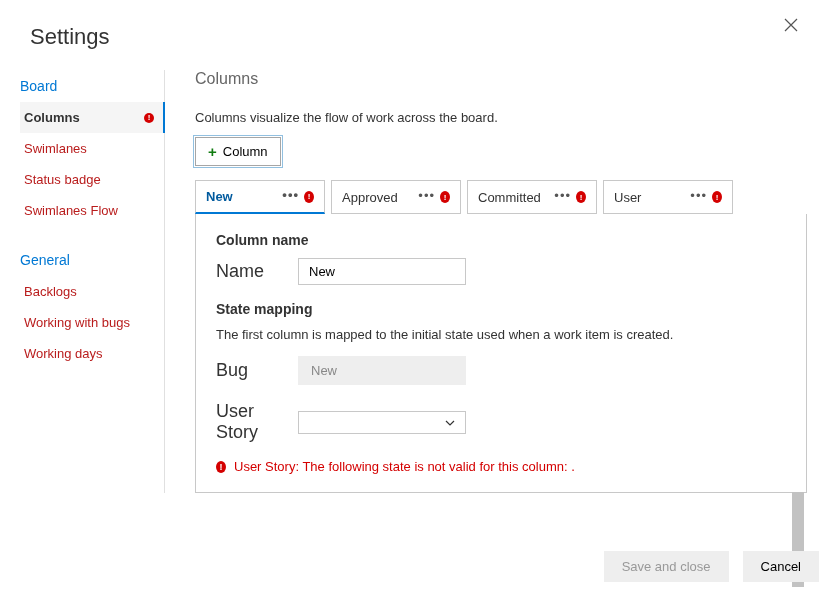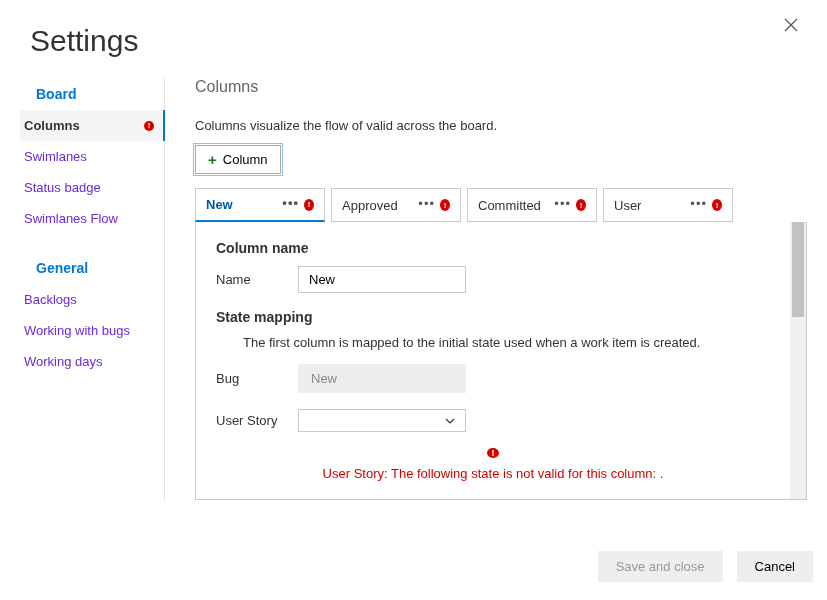--- a/index.html
+++ b/index.html
@@ -1,55 +1,55 @@
 <!DOCTYPE html>
 <html><head>
   <meta charset="utf-8">
   <style>
     * { box-sizing: border-box; margin: 0; padding: 0; font-family: "Segoe UI", Arial, sans-serif; }
     body { width: 827px; height: 600px; background: #fff; color: #333; overflow: hidden; position: relative; }
     .header { padding: 24px 30px 20px 30px; display: flex; justify-content: space-between; align-items: flex-start; }
-    .title { font-size: 30px; font-weight: 400; color: #333; }
+    .title { font-size: 22px; font-weight: 400; color: #333; }
     .close-btn { font-size: 16px; color: #555; cursor: pointer; padding: 4px; margin-top: -10px; margin-right: -5px; }
     .content { display: flex; padding: 0 20px 0 20px; }
     .sidebar { width: 145px; flex: 0 0 145px; border-right: 1px solid #e0e0e0; padding-bottom: 20px; }
-    .sidebar-section-title { color: #0078d4; font-size: 14px; padding: 8px 10px 8px 0; font-weight: 700; margin-left: 16px; }
-    .sidebar-item { padding: 8px 10px 8px 4px; font-size: 13px; color: #6d28d9; cursor: pointer; display: flex; justify-content: space-between; align-items: center; position: relative; }
+    .sidebar-section-title { color: #0078d4; font-size: 14px; padding: 8px 10px 8px 0; font-weight: 400; }
+    .sidebar-item { padding: 8px 10px 8px 4px; font-size: 13px; color: #b91c1c; cursor: pointer; display: flex; justify-content: space-between; align-items: center; position: relative; }
     .sidebar-item.active { font-weight: 600; color: #333; background: #f5f5f5; }
     .active-bar { position: absolute; right: -1px; top: 0; bottom: 0; width: 2px; background: #0078d4; }
     .err-icon { width: 10px; height: 10px; background: #d40000; border-radius: 50%; display: inline-flex; align-items: center; justify-content: center; color: #fff; font-size: 8px; font-weight: bold; flex: 0 0 10px; }
     .err-icon::after { content: "!"; }
     .main { flex: 1; padding-left: 30px; }
     .main-title { font-size: 16px; color: #666; margin-bottom: 22px; font-weight: 400; }
     .description { font-size: 13px; color: #333; margin-bottom: 12px; }
     .add-col-btn { border: 1px solid #a6a6a6; background: #fff; padding: 5px 12px; font-size: 13px; cursor: pointer; display: inline-flex; align-items: center; gap: 6px; outline: 1px solid #92c0e0; outline-offset: 1px; }
     .plus-icon { color: #107c10; font-size: 15px; font-weight: bold; }
     .tabs-row { display: flex; gap: 6px; margin-top: 14px; }
     .col-tab { border: 1px solid #c8c8c8; background: #fff; padding: 8px 10px; width: 130px; font-size: 13px; display: flex; align-items: center; justify-content: space-between; cursor: pointer; position: relative; }
     .col-tab.active { border-bottom: 2px solid #0078d4; font-weight: 600; color: #005a9e; }
     .col-tab.active .tab-label { color: #005a9e; }
     .tab-label { color: #333; }
     .tab-right { display: flex; align-items: center; gap: 5px; }
     .more-icon { color: #555; font-size: 13px; letter-spacing: 1px; line-height: 1; margin-top: -4px; }
     .tab-err { width: 12px; height: 12px; }
-    .col-detail-wrap { border: 1px solid #c8c8c8; border-top: none; margin-top: 0; display: flex; }
+    .col-detail-wrap { border: 1px solid #c8c8c8; border-top: none; margin-top: 0; display: flex; align-items: flex-end; }
     .col-detail { flex: 1; padding: 18px 20px; }
     .scroll-rail { width: 16px; background: #f0f0f0; position: relative; }
     .scroll-thumb { position: absolute; top: 0; left: 2px; width: 12px; height: 95px; background: #c2c2c2; }
     .section-h { font-size: 14px; font-weight: 600; color: #333; margin-bottom: 10px; }
     .field-row { display: flex; align-items: center; margin-bottom: 16px; }
-    .field-label { font-size: 13px; color: #333; width: 82px; flex: 0 0 82px; }
+    .field-label { font-size: 18px; color: #333; width: 82px; flex: 0 0 82px; }
     .text-input { border: 1px solid #c8c8c8; padding: 5px 10px; font-size: 13px; width: 168px; }
-    .state-desc { font-size: 13px; color: #333; margin-bottom: 14px; margin-left: 27px; }
+    .state-desc { font-size: 13px; color: #333; margin-bottom: 14px; }
     .ro-input { border: 1px solid #eee; background: #eee; color: #888; padding: 6px 12px; font-size: 13px; width: 168px; }
     .select-input { border: 1px solid #c8c8c8; padding: 5px 10px; font-size: 13px; width: 168px; display: flex; justify-content: space-between; align-items: center; cursor: pointer; }
     .chevron { font-size: 10px; color: #333; }
-    .error-msg { color: #d40000; font-size: 13px; display: flex; align-items: center; gap: 8px; margin-top: 12px; flex-direction: column; }
+    .error-msg { color: #d40000; font-size: 13px; display: flex; align-items: center; gap: 8px; margin-top: 12px; }
     .error-msg .err-icon { width: 12px; height: 12px; font-size: 9px; }
-    .footer { position: absolute; bottom: 18px; right: 14px; display: flex; gap: 14px; }
+    .footer { position: absolute; bottom: 18px; right: 8px; display: flex; gap: 14px; }
     .btn { padding: 8px 18px; font-size: 13px; background: #eee; border: none; cursor: pointer; }
     .btn.disabled { color: #999; cursor: default; }
   </style>
 </head>
 <body>
 
 <div class="header">
   <div class="title">Settings</div>
   <div class="close-btn">
     <svg width="14" height="14" viewBox="0 0 14 14">
@@ -84,21 +84,21 @@
     <div class="sidebar-item">
       <span>Working with bugs</span>
     </div>
     <div class="sidebar-item">
       <span>Working days</span>
     </div>
   </div>
 
   <div class="main">
     <div class="main-title">Columns</div>
-    <div class="description">Columns visualize the flow of valid across the board.</div>
+    <div class="description">Columns visualize the flow of work across the board.</div>
     <button class="add-col-btn">
       <span class="plus-icon">+</span>
       <span>Column</span>
     </button>
 
     <div class="tabs-row">
       <div class="col-tab active">
         <span class="tab-label">New</span>
         <span class="tab-right">
           <span class="more-icon">•••</span>

